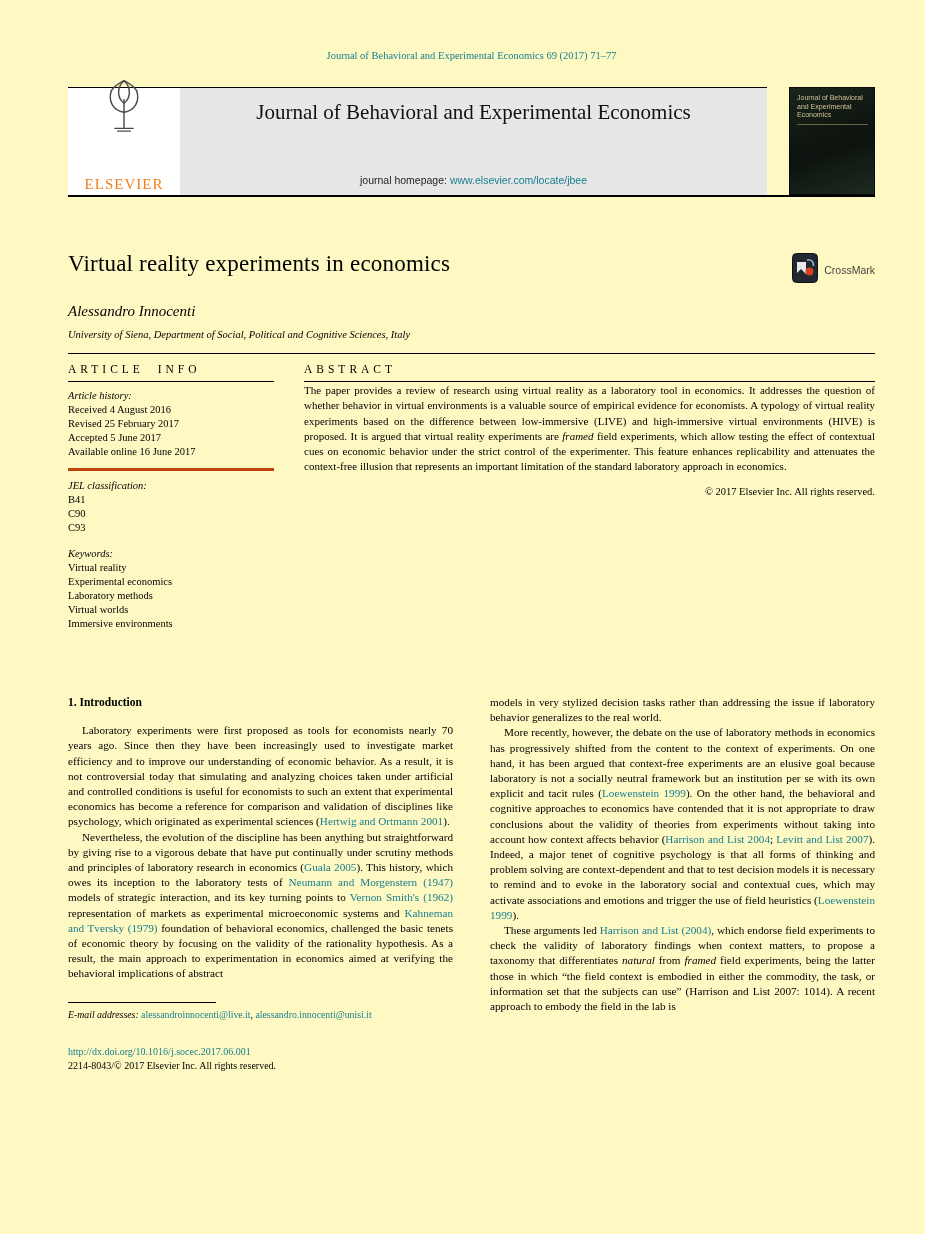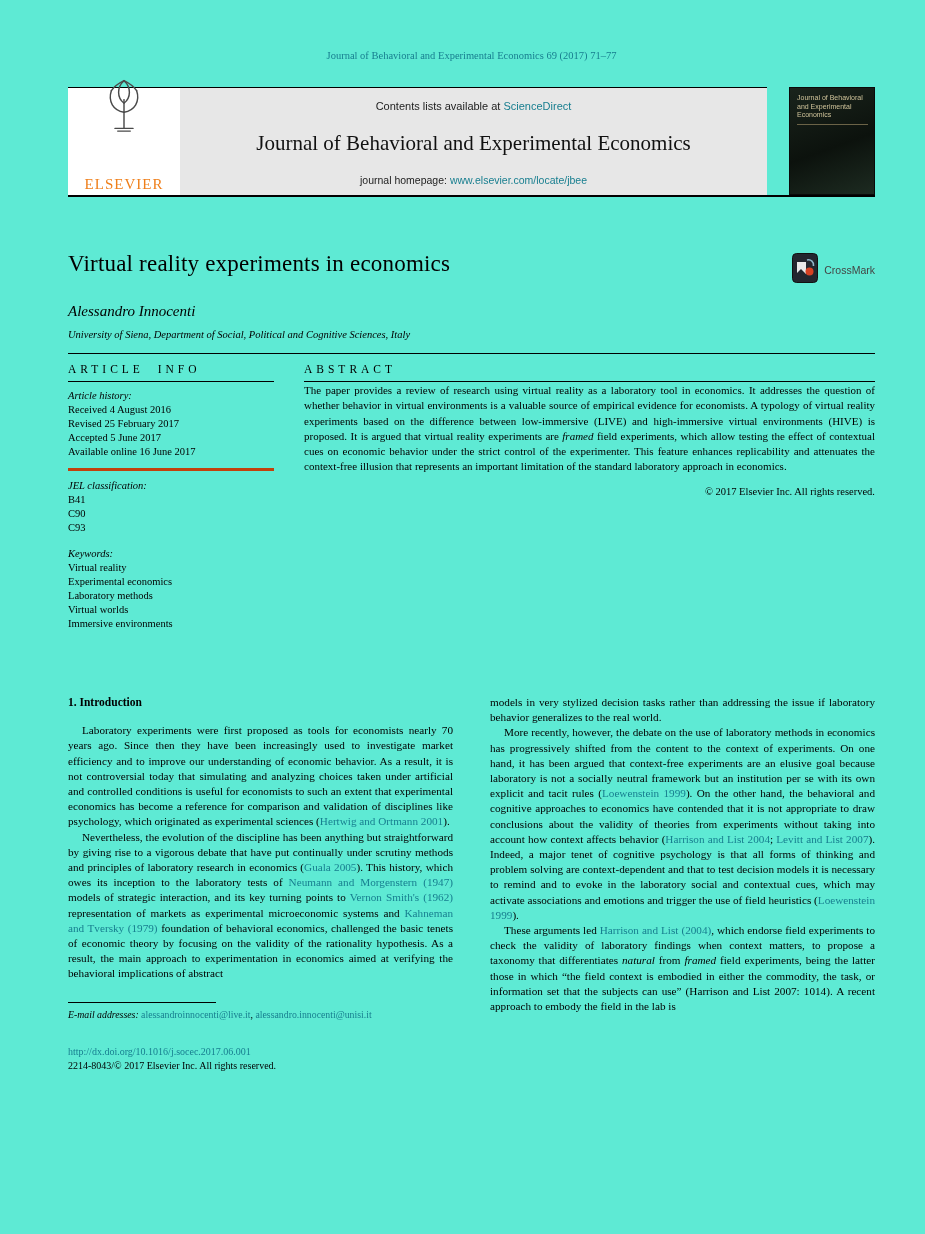--- a/index.html
+++ b/index.html
@@ -4,21 +4,21 @@
 <style>
   :root{
     --link:#177e8f;
     --orange:#ef7f1a;
     --hdr-gray:#e7e7e7;
     --ink:#000;
   }
   *{box-sizing:border-box;}
   html,body{margin:0;padding:0;background:#fff;}
   .page{
-    width:925px;min-height:1234px;margin:0 auto;background:#5eead4;
+    width:925px;min-height:1234px;margin:0 auto;background:#fef9c3;
     padding:50px 50px 36px 68px;
     font-family:"Liberation Serif", serif;color:var(--ink);
   }
 
   
   .journal-ref{text-align:center;font-size:10.5px;color:var(--link);margin-bottom:26px;}
 
   
   .journal-header{display:flex;align-items:stretch;border-bottom:2px solid #000;height:110px;}
   .jh-main{display:flex;flex:1;border-top:1px solid #000;}
@@ -96,23 +96,20 @@
               <path d="M16 16 C20 10 26 7 30 5"></path>
               <path d="M44 16 C40 10 34 7 30 5"></path>
               <path d="M20 58 h20"></path>
               <path d="M23 61 h14"></path>
             </g>
           </svg>
         </span>
         <div class="elsevier-word">ELSEVIER</div>
       </div>
       <div class="jh-gray">
-        <div class="contents-line">
-          <span>Contents lists available at </span><span class="lnk">ScienceDirect</span>
-        </div>
         <div class="jh-title">Journal of Behavioral and Experimental Economics</div>
         <div class="homepage-line">
           <span>journal homepage: </span><span class="lnk">www.elsevier.com/locate/jbee</span>
         </div>
       </div>
     </div>
     <div class="jh-cover">
       <div class="cover-title">Journal of Behavioral and Experimental Economics</div>
       <div class="cover-rule"></div>
     </div>

